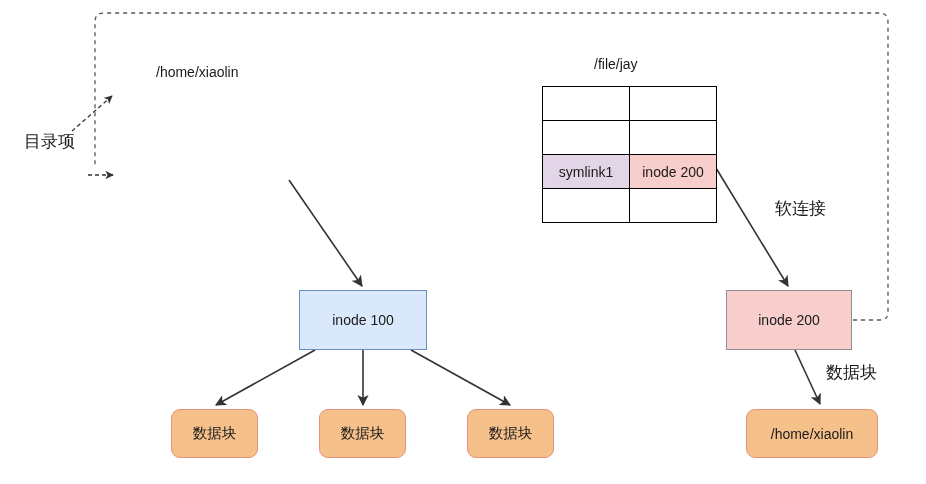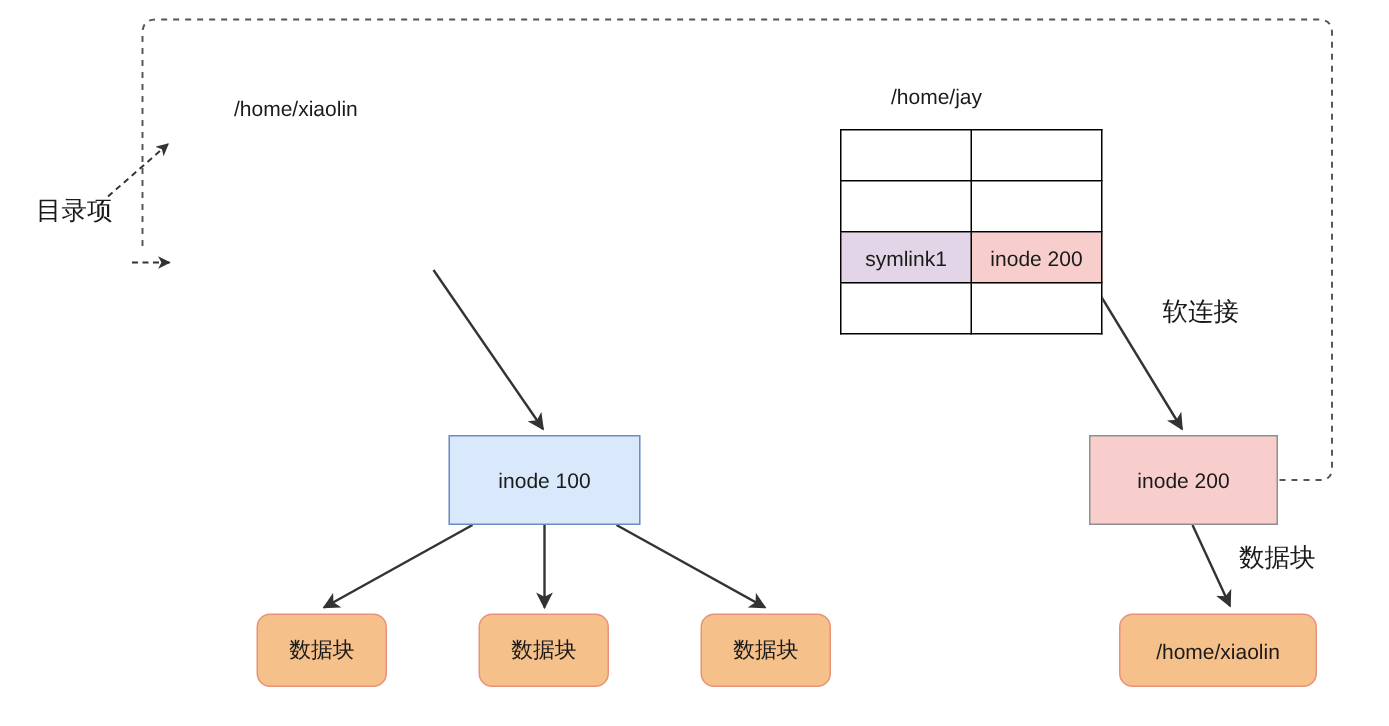--- a/index.html
+++ b/index.html
@@ -123,30 +123,30 @@
 
     <path d="M 315 350 L 216 405" fill="none" stroke="#333333" stroke-width="1.6" marker-end="url(#arrowSolid)"></path>
     <path d="M 363 350 L 363 405" fill="none" stroke="#333333" stroke-width="1.6" marker-end="url(#arrowSolid)"></path>
     <path d="M 411 350 L 510 405" fill="none" stroke="#333333" stroke-width="1.6" marker-end="url(#arrowSolid)"></path>
 
     <path d="M 795 350 L 820 404" fill="none" stroke="#333333" stroke-width="1.6" marker-end="url(#arrowSolid)"></path>
   </svg>
 
   <div class="lbl" style="left:156px; top:65px;">/home/xiaolin</div>
 
-  <div class="lbl" style="left:594px; top:57px;">/home/jay</div>
+  <div class="lbl" style="left:594px; top:57px;">/file/jay</div>
 
   <div class="lbl lbl-cn" style="left:24px; top:133px;">目录项</div>
 
   <div class="lbl lbl-cn" style="left:775px; top:200px;">软连接</div>
 
   <div class="lbl lbl-cn" style="left:826px; top:364px;">数据块</div>
 
 
-  <table class="dir-table" style="left:560px; top:86px; width:174px;">
+  <table class="dir-table" style="left:542px; top:86px; width:174px;">
     <colgroup>
         <col style="width:87px">
         <col style="width:87px">
       </colgroup>
     <tbody>
       <tr>
         <td></td>
         <td></td>
       </tr>
       <tr>

